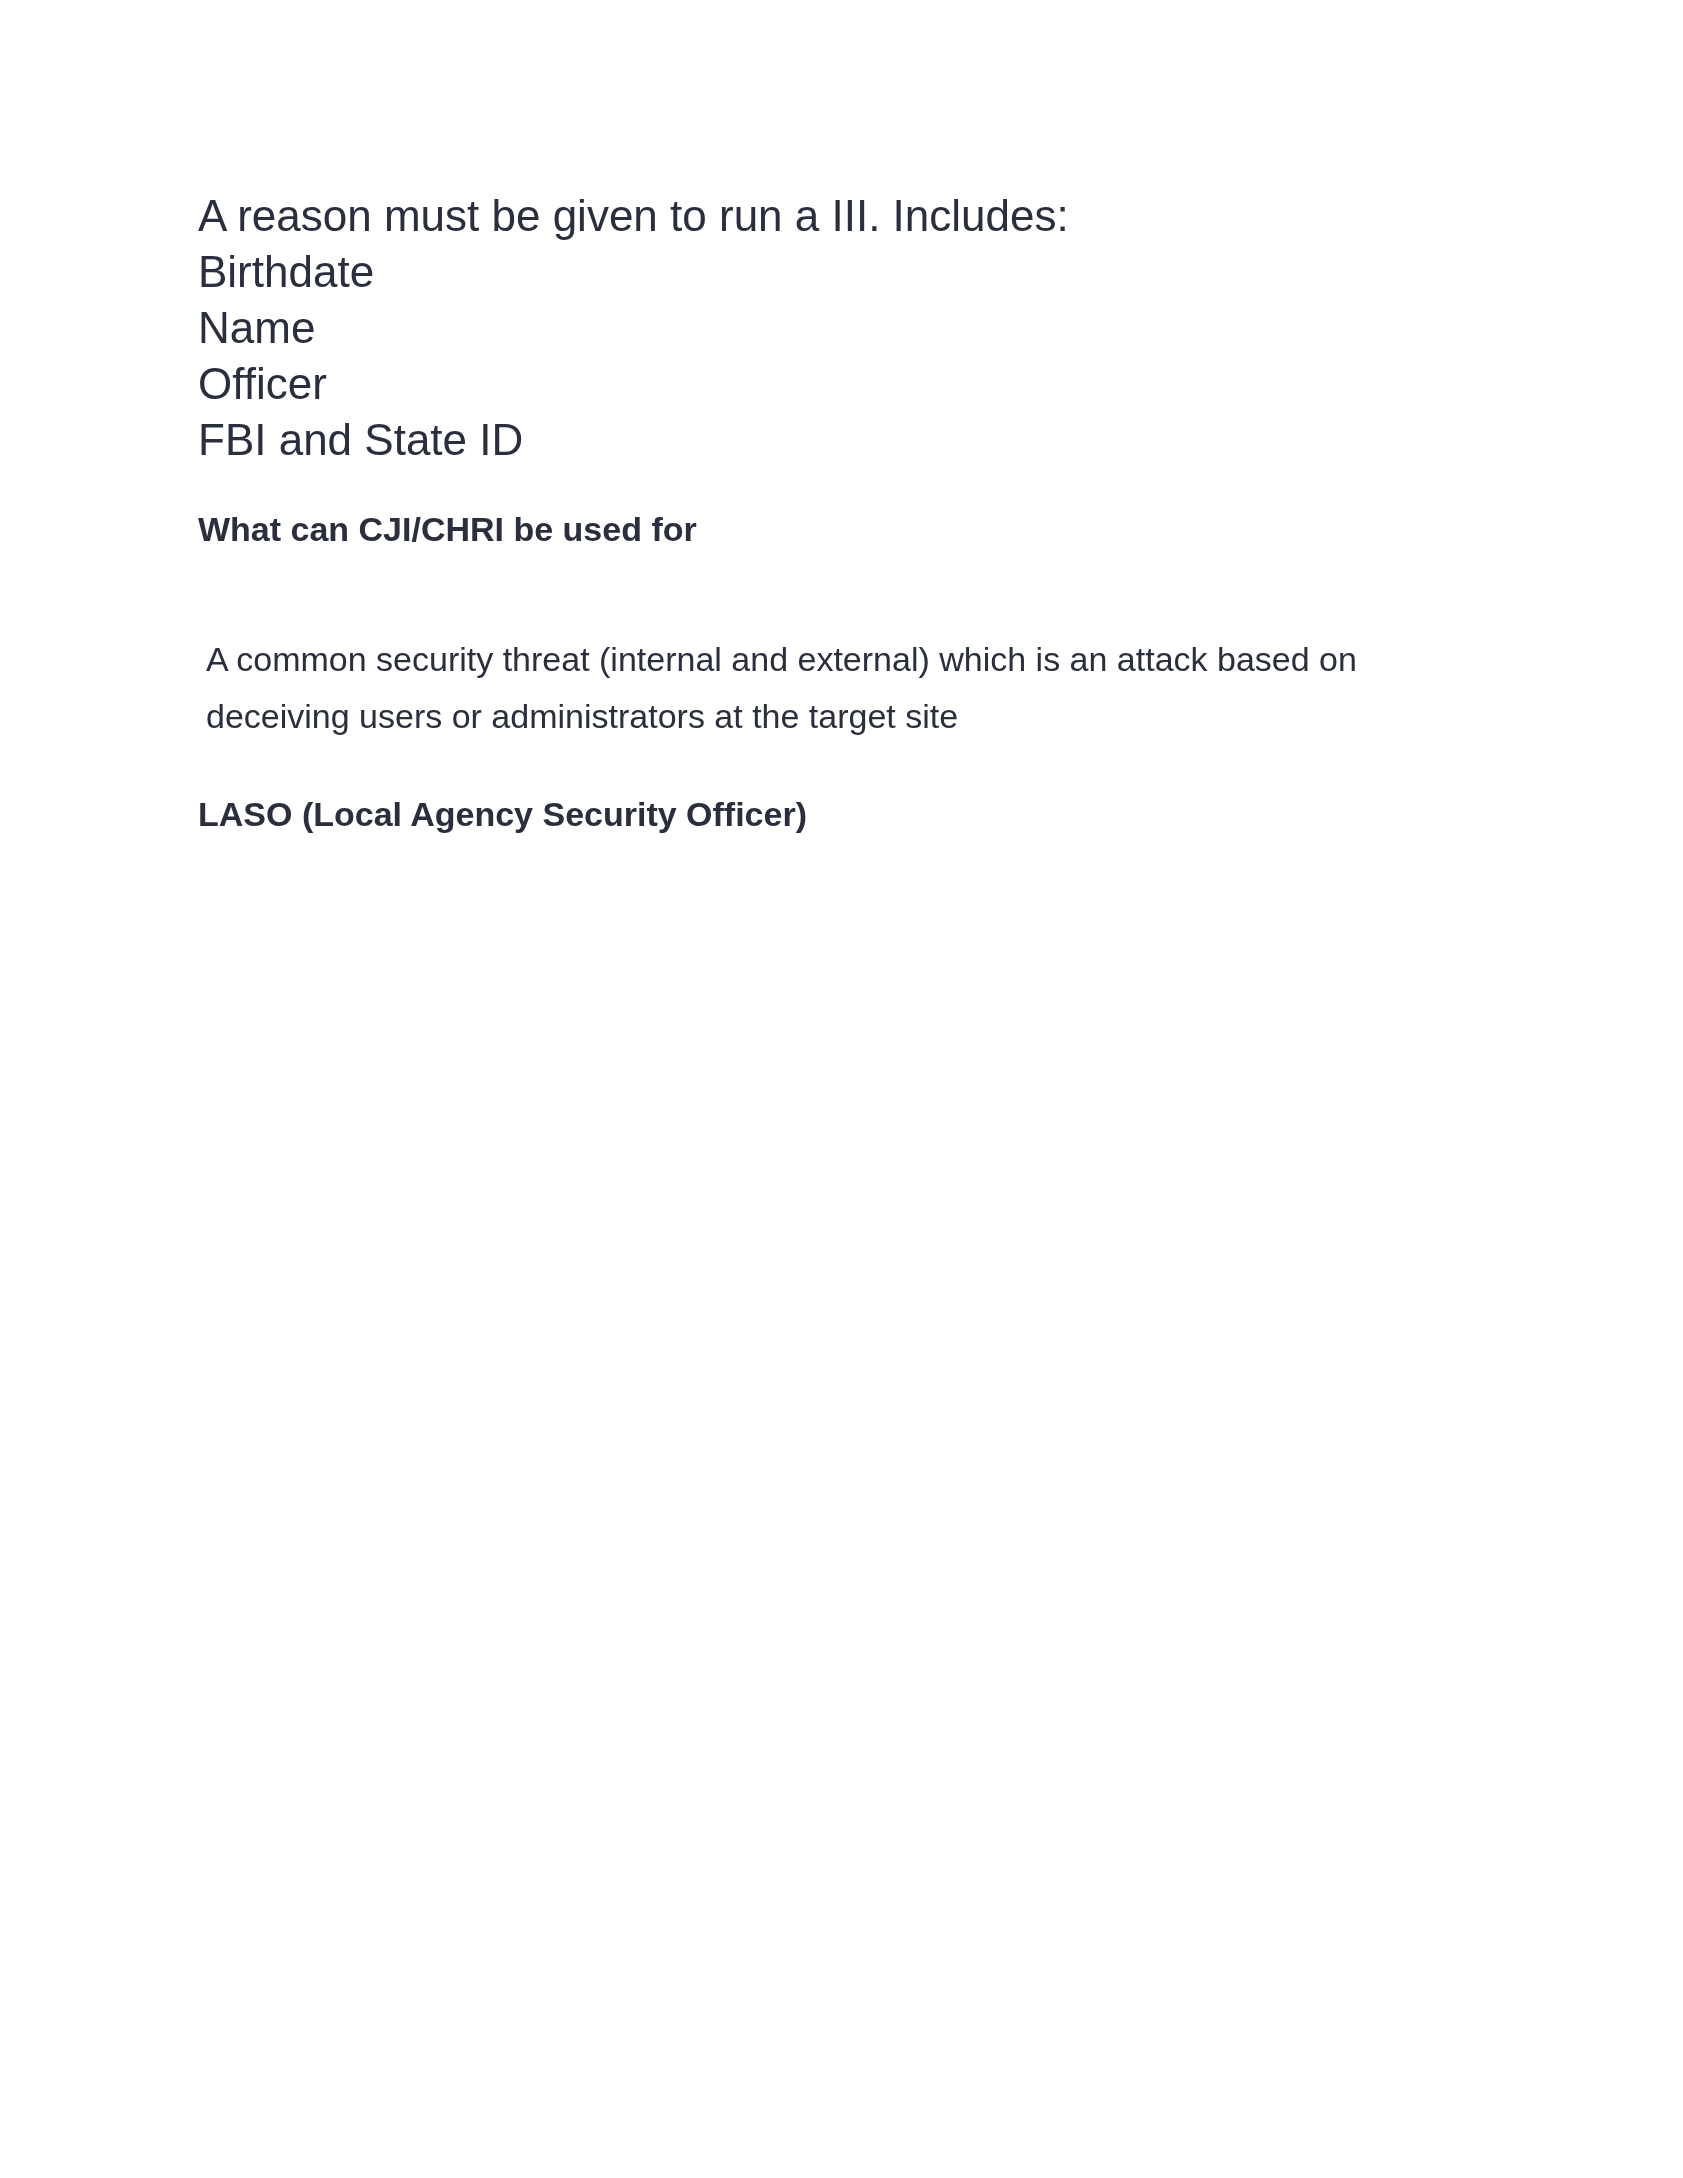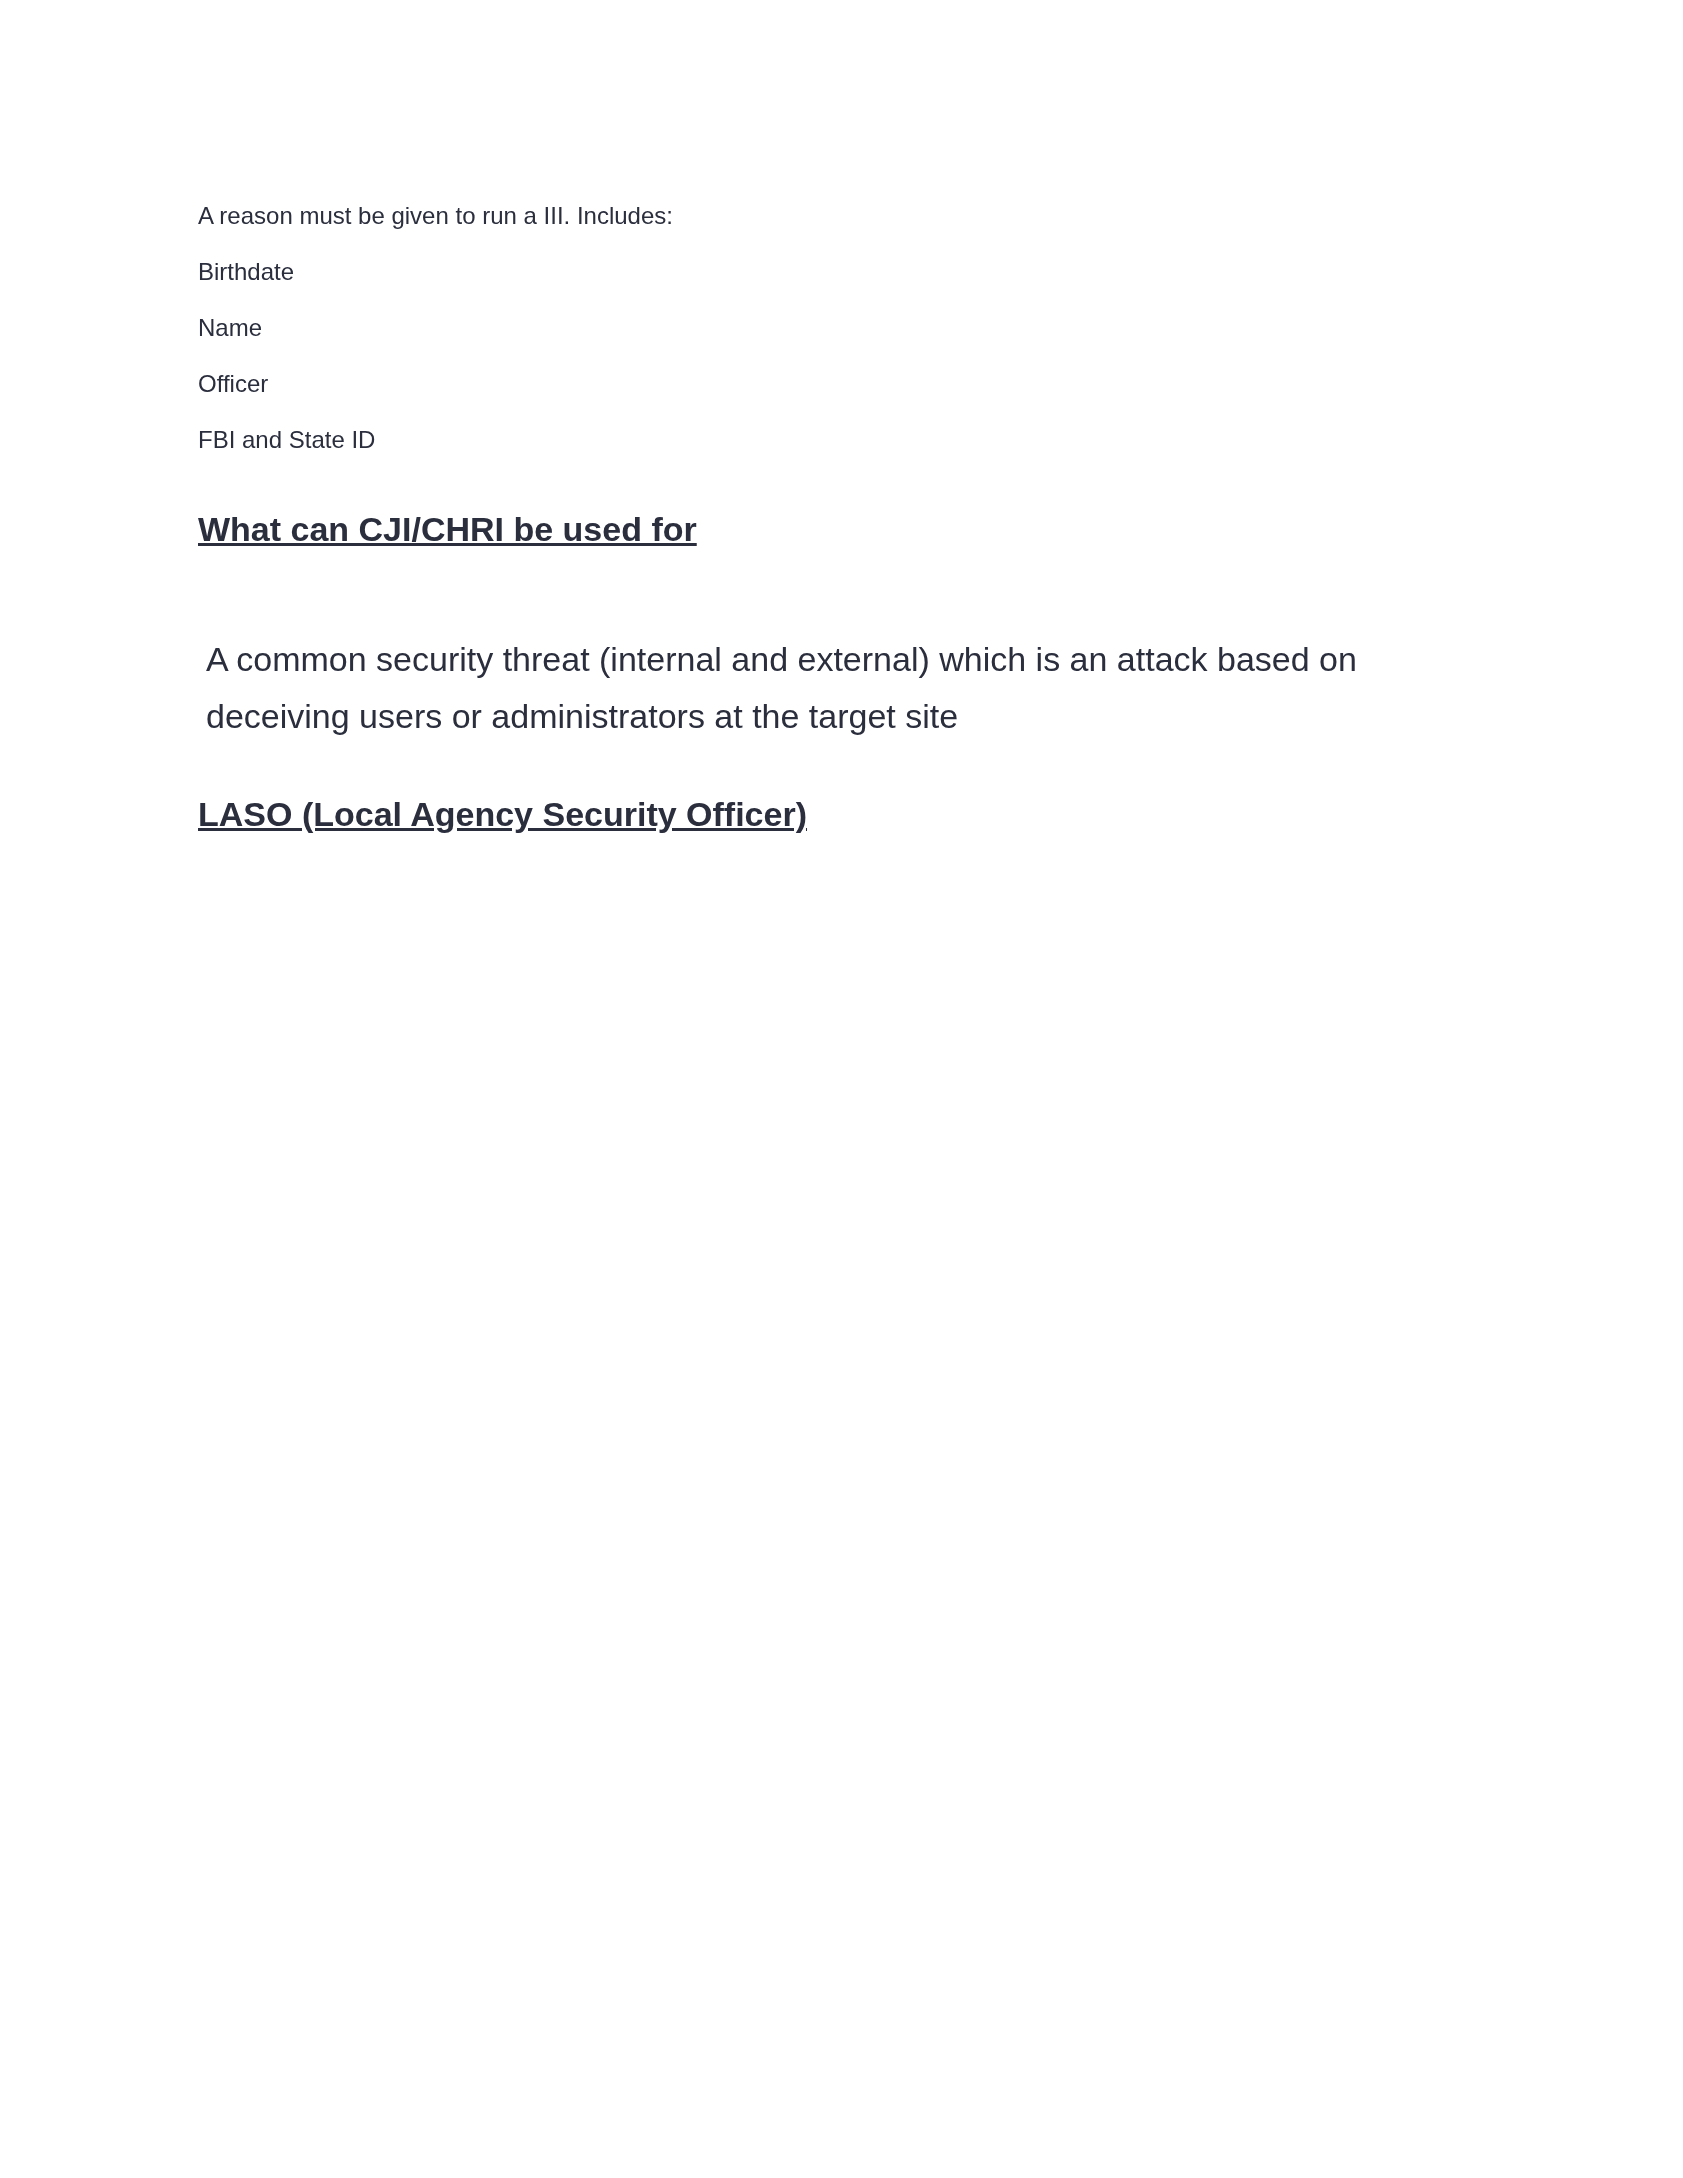--- a/index.html
+++ b/index.html
@@ -15,31 +15,30 @@
       font-family: "Liberation Sans", sans-serif;
       color: #2a2e3d;
     }
     .page {
       position: absolute;
       left: 198px;
       top: 188px;
       width: 1277px;
     }
     .line {
-      font-size: 24px;
+      font-size: 44px;
       line-height: 56px;
       margin: 0;
       white-space: nowrap;
     }
     .heading {
       font-size: 34px;
       line-height: 56px;
       font-weight: bold;
       margin: 0;
-      text-decoration: underline;
     }
     .para {
       font-size: 34px;
       line-height: 57px;
       margin: 8px;
     }
     .gap-sm { height: 33px; }
   </style>
 </head>
 <body>

